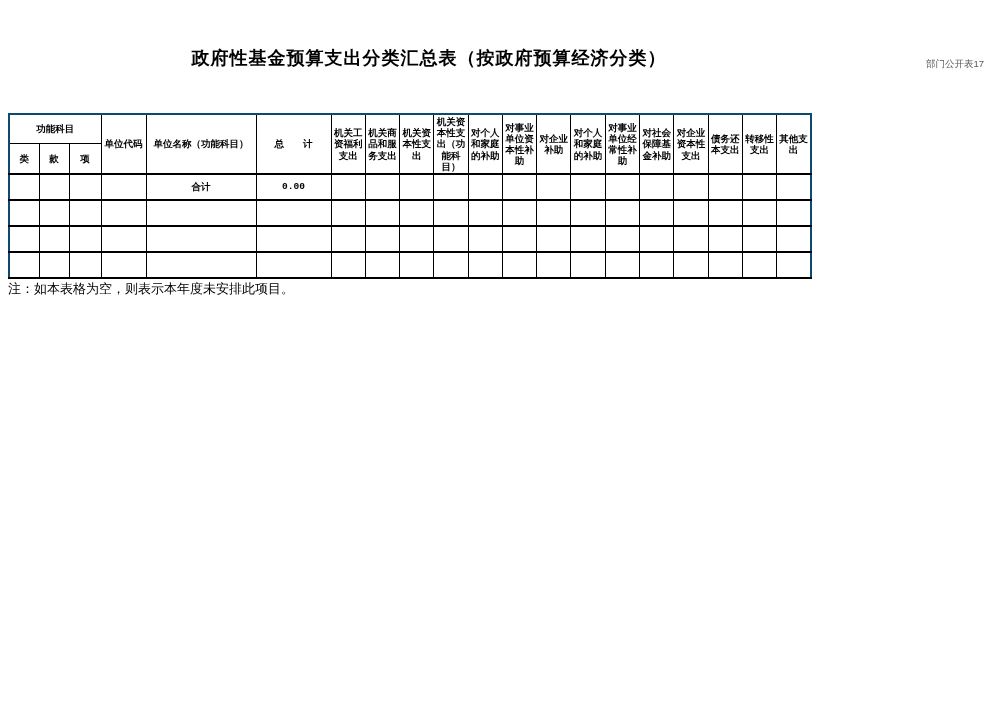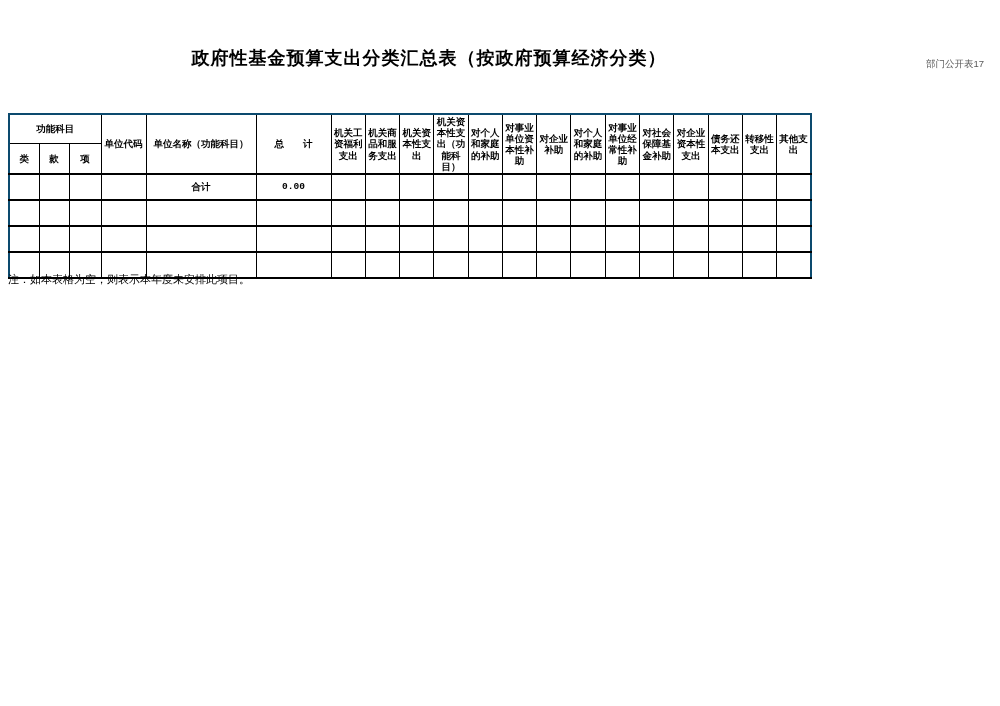--- a/index.html
+++ b/index.html
@@ -64,22 +64,22 @@
   .budget-table thead tr.head-r2 { height: 29px; }
   .budget-table tbody tr { height: 26px; }
   .budget-table tbody td {
     border-top: 2px solid #000;
     border-bottom: 2px solid #000;
   }
   .cell-left  { text-align: left;  padding-left: 4px; }
   .cell-right { text-align: right; padding-right: 3px; font-family: Liberation Mono, monospace; }
   .note {
     position: absolute;
-    top: 272px; left: 8px;
-    font-size: 11px;
+    top: 280px; left: 8px;
+    font-size: 13px;
     color: #000;
   }
 </style>
 </head>
 <body>
 
 <div class="page">
 
   <div class="corner-label">部门公开表17</div>
 

